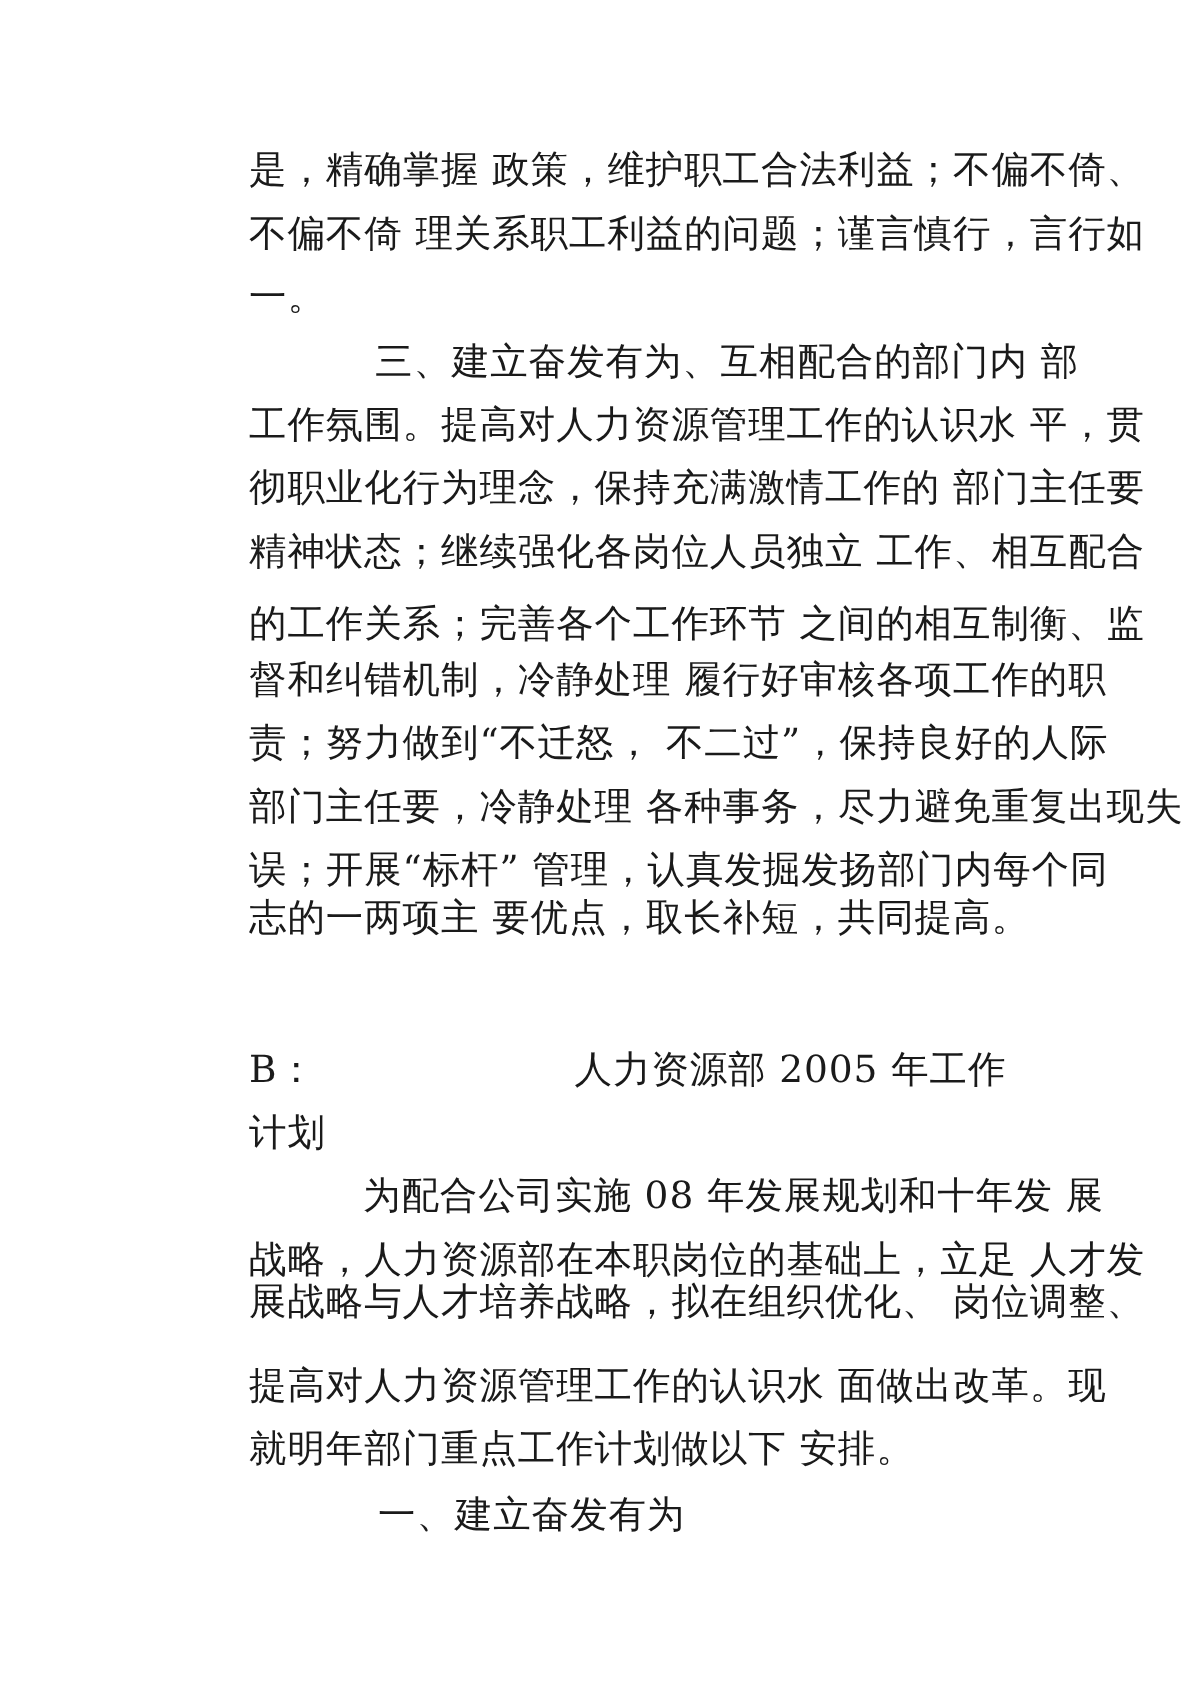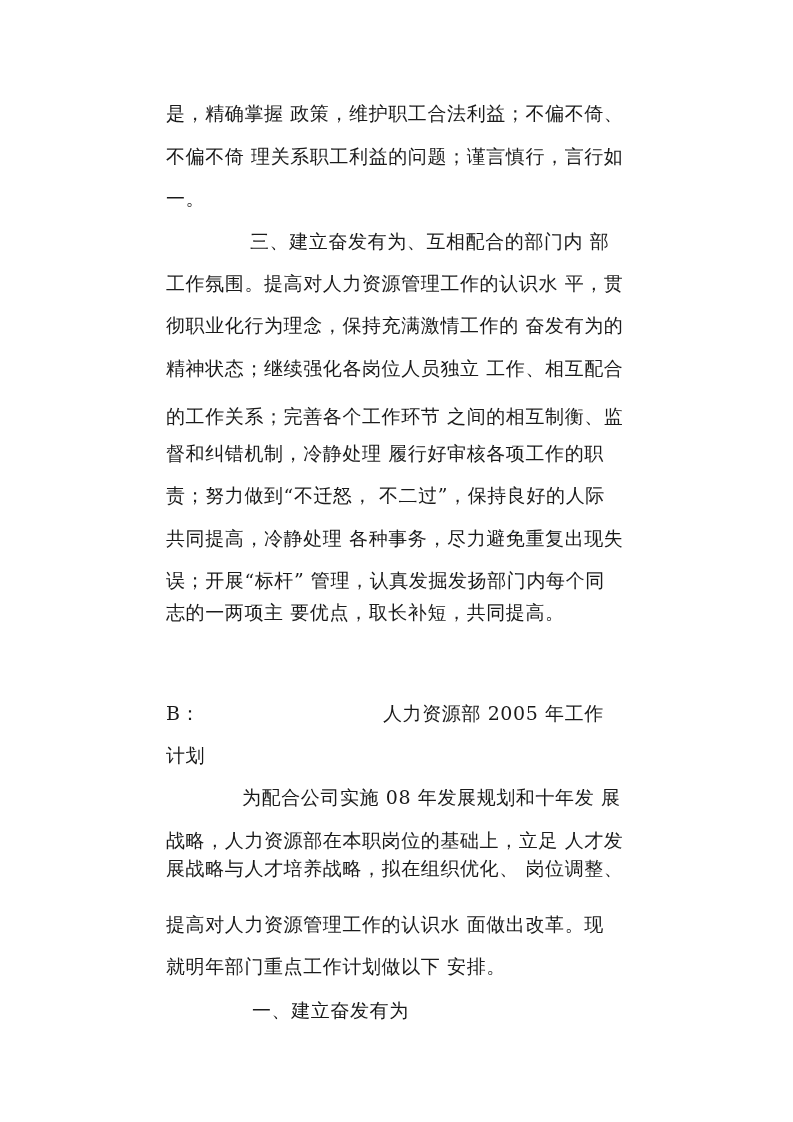--- a/index.html
+++ b/index.html
@@ -1,35 +1,35 @@
 <!DOCTYPE html>
 <html><head>
 <meta charset="utf-8">
 <style>
   html, body { margin: 0; padding: 0; background: #ffffff; }
   body { width: 793px; height: 1122px; position: relative; overflow: hidden;
          font-family: "DejaVu Serif", "Liberation Serif", serif; color: #1a1a1a; }
-  .line { position: absolute; left: 166px; font-size: 19px; line-height: 24px; white-space: pre; letter-spacing: 0.6px; }
+  .line { position: absolute; left: 166px; font-size: 25px; line-height: 24px; white-space: pre; letter-spacing: 0.6px; }
 </style>
 </head>
 <body>
 
 <div>
   <div class="line" style="top:101px">是，精确掌握 政策，维护职工合法利益；不偏不倚、</div>
   <div class="line" style="top:144px">不偏不倚 理关系职工利益的问题；谨言慎行，言行如</div>
   <div class="line" style="top:186px">一。</div>
 
   <div class="line" style="top:229px; left:250px">三、建立奋发有为、互相配合的部门内 部</div>
   <div class="line" style="top:271px">工作氛围。提高对人力资源管理工作的认识水 平，贯</div>
-  <div class="line" style="top:313px">彻职业化行为理念，保持充满激情工作的 奋发有为的</div>
+  <div class="line" style="top:313px">彻职业化行为理念，保持充满激情工作的 部门主任要</div>
   <div class="line" style="top:356px">精神状态；继续强化各岗位人员独立 工作、相互配合</div>
   <div class="line" style="top:404px">的工作关系；完善各个工作环节 之间的相互制衡、监</div>
   <div class="line" style="top:441px">督和纠错机制，冷静处理 履行好审核各项工作的职</div>
   <div class="line" style="top:483px">责；努力做到“不迁怒， 不二过”，保持良好的人际</div>
-  <div class="line" style="top:526px">共同提高，冷静处理 各种事务，尽力避免重复出现失</div>
+  <div class="line" style="top:526px">部门主任要，冷静处理 各种事务，尽力避免重复出现失</div>
   <div class="line" style="top:568px">误；开展“标杆” 管理，认真发掘发扬部门内每个同</div>
   <div class="line" style="top:600px">志的一两项主 要优点，取长补短，共同提高。</div>
 
   <div class="line" style="top:701px">B：</div>
   <div class="line" style="top:701px; left:383px">人力资源部 2005 年工作</div>
   <div class="line" style="top:743px">计划</div>
 
   <div class="line" style="top:785px; left:242px">为配合公司实施 08 年发展规划和十年发 展</div>
   <div class="line" style="top:828px">战略，人力资源部在本职岗位的基础上，立足 人才发</div>
   <div class="line" style="top:856px">展战略与人才培养战略，拟在组织优化、 岗位调整、</div>

